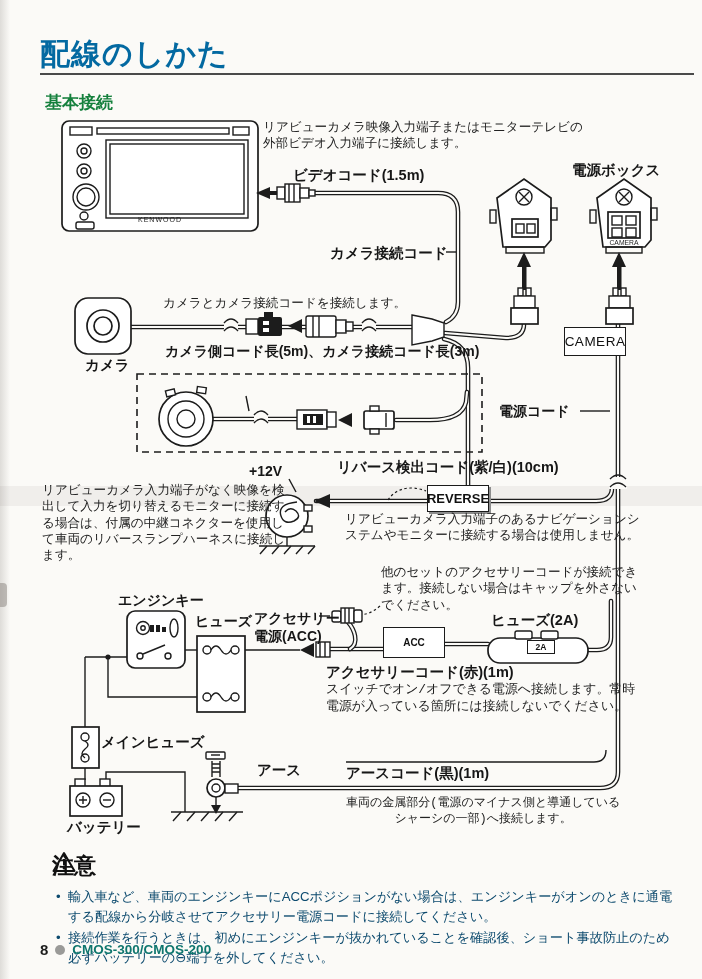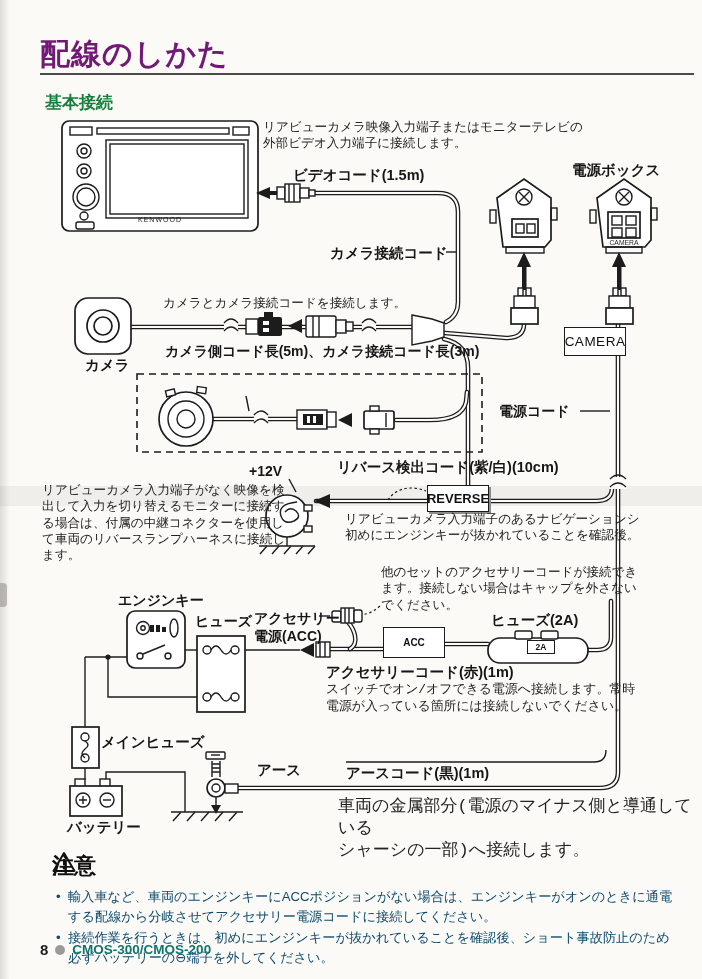--- a/index.html
+++ b/index.html
@@ -6,21 +6,21 @@
   .page{
     position:relative;width:702px;height:979px;margin:0 auto;overflow:hidden;
     background:#fbfaf7;
     font-family:"Liberation Sans","DejaVu Sans",sans-serif;
     color:#1b1b1b;
   }
   .edge-shade{position:absolute;left:0;top:0;width:10px;height:979px;
     background:linear-gradient(90deg,rgba(90,85,78,.18),rgba(90,85,78,0));}
   .scan-band{position:absolute;left:0;top:486px;width:702px;height:20px;background:rgba(110,105,98,.08);}
   .scan-smudge{position:absolute;left:0;top:583px;width:7px;height:24px;background:#8f8b85;opacity:.55;border-radius:0 4px 4px 0;}
-  .title{position:absolute;left:40px;top:34px;font-size:30px;font-weight:900;letter-spacing:1px;color:#701a75;}
+  .title{position:absolute;left:40px;top:34px;font-size:30px;font-weight:900;letter-spacing:1px;color:#0369a1;}
   .title-rule{position:absolute;left:40px;top:73px;width:654px;border-bottom:2px solid #4a4a4a;}
   .section{position:absolute;left:45px;top:91px;font-size:17px;font-weight:800;color:#15803d;font-family:Liberation Serif, serif;}
   svg{position:absolute;left:0;top:0;font-family:"Liberation Sans","DejaVu Sans",sans-serif;}
   .ln{fill:none;stroke:#1c1c1c;stroke-width:1.4;}
   .ln2{fill:none;stroke:#1c1c1c;stroke-width:1.7;}
   .co{fill:none;stroke:#1c1c1c;stroke-width:4.6;stroke-linecap:round;}
   .ci{fill:none;stroke:#fbfaf7;stroke-width:2.1;stroke-linecap:round;}
   .fb{fill:#1c1c1c;}
   .fw{fill:#fbfaf7;}
   .fww{fill:#ffffff;}
@@ -323,41 +323,41 @@
   <div class="lbl lbl-lg" style="left:85px;top:356px;">カメラ</div>
   <div class="lbl lbl-lg" style="left:337px;top:458px;">リバース検出コード(紫/白)(10cm)</div>
   <div class="note" style="left:42px;top:483px;">リアビューカメラ入力端子がなく映像を検
 出して入力を切り替えるモニターに接続す
 る場合は、付属の中継コネクターを使用し
 て車両のリバースランプハーネスに接続し
 ます。</div>
   <div class="lbl" style="left:249px;top:463px;">+12V</div>
   <div class="tag tag-shadow" style="left:427px;top:485px;width:60px;height:25px;font-size:13px;font-weight:600;text-align:center;">REVERSE</div>
   <div class="note" style="left:345px;top:512px;">リアビューカメラ入力端子のあるナビゲーションシ
-初めにエンジンキーが抜かれていることを確認後。</div>
+ステムやモニターに接続する場合は使用しません。</div>
   <div class="tag" style="left:564px;top:327px;width:60px;height:27px;font-size:13.5px;letter-spacing:.5px;">CAMERA</div>
   <div class="lbl" style="left:499px;top:403px;">電源コード</div>
   <div class="note" style="left:381px;top:565px;">他のセットのアクセサリーコードが接続でき
 ます。接続しない場合はキャップを外さない
 でください。</div>
   <div class="lbl" style="left:118px;top:592px;">エンジンキー</div>
   <div class="lbl" style="left:195px;top:613px;">ヒューズ</div>
   <div class="lbl" style="left:254px;top:610px;">アクセサリー
 電源(ACC)</div>
   <div class="tag" style="left:383px;top:627px;width:60px;height:29px;font-size:10px;font-weight:600;">ACC</div>
   <div class="lbl lbl-lg" style="left:491px;top:611px;">ヒューズ(2A)</div>
   <div class="tag" style="left:527px;top:640px;width:26px;height:12px;font-size:8.5px;font-weight:600;">2A</div>
   <div class="lbl lbl-lg" style="left:326px;top:663px;">アクセサリーコード(赤)(1m)</div>
   <div class="note" style="left:326px;top:682px;font-size:12.9px;">スイッチでオン/オフできる電源へ接続します。常時
 電源が入っている箇所には接続しないでください。</div>
   <div class="lbl lbl-lg" style="left:101px;top:733px;">メインヒューズ</div>
   <div class="lbl lbl-lg" style="left:67px;top:818px;">バッテリー</div>
   <div class="lbl lbl-lg" style="left:257px;top:761px;">アース</div>
   <div class="lbl lbl-lg" style="left:346px;top:764px;">アースコード(黒)(1m)</div>
-  <div class="note" style="left:338px;top:796px;font-size:17px;">車両の金属部分(電源のマイナス側と導通している
+  <div class="note" style="left:346px;top:796px;font-size:12px;text-align:center;">車両の金属部分(電源のマイナス側と導通している
 シャーシの一部)へ接続します。</div>
 
   <div class="caution">
     <div class="caution-head">
       <svg width="24" height="22" viewBox="0 0 24 22">
         <path d="M12,2 L22.5,20 H1.5 Z" fill="none" stroke="#111" stroke-width="2" stroke-linejoin="round"></path>
         <rect x="11" y="8" width="2.2" height="6.5" fill="#111"></rect>
         <circle cx="12.1" cy="17" r="1.5" fill="#111"></circle>
       </svg>
       <span>注意</span>

